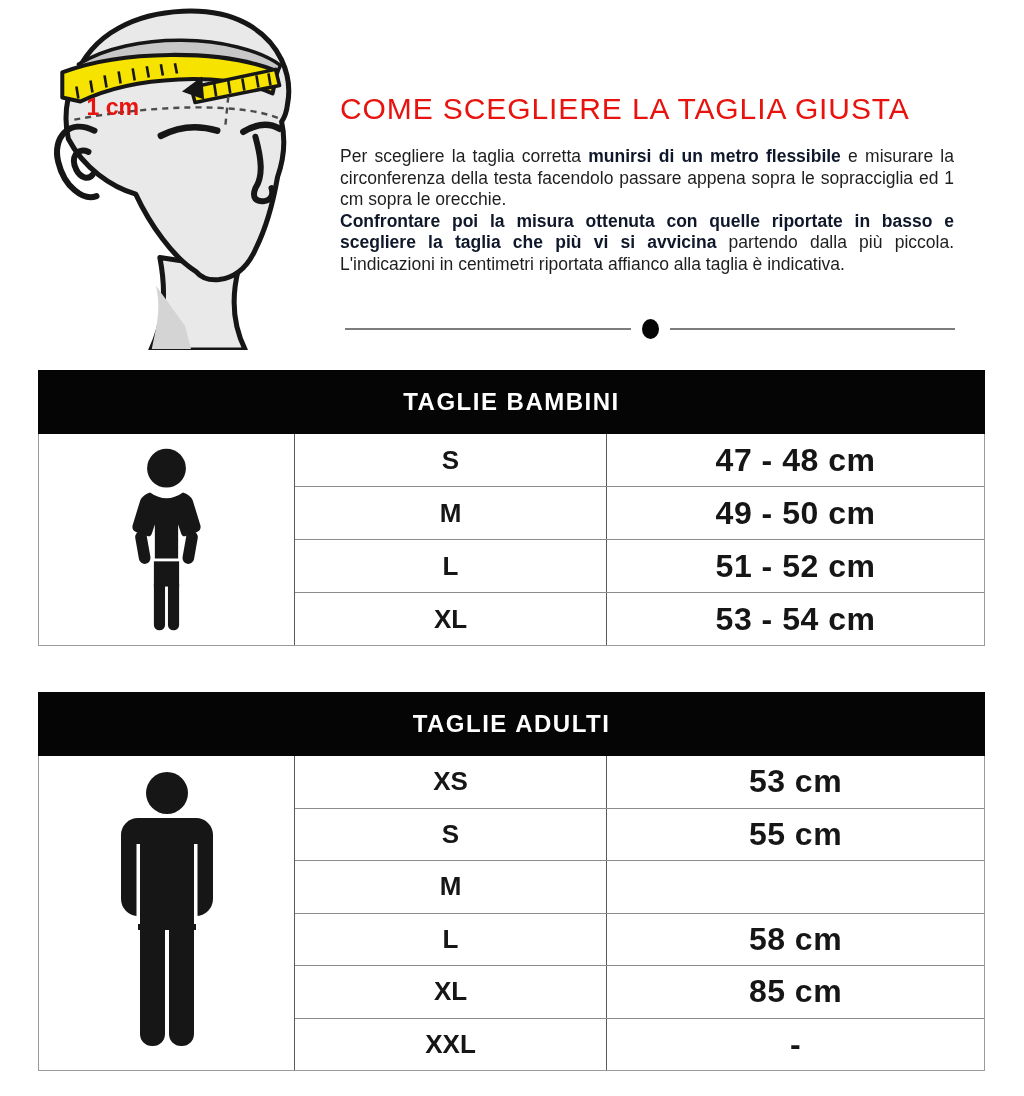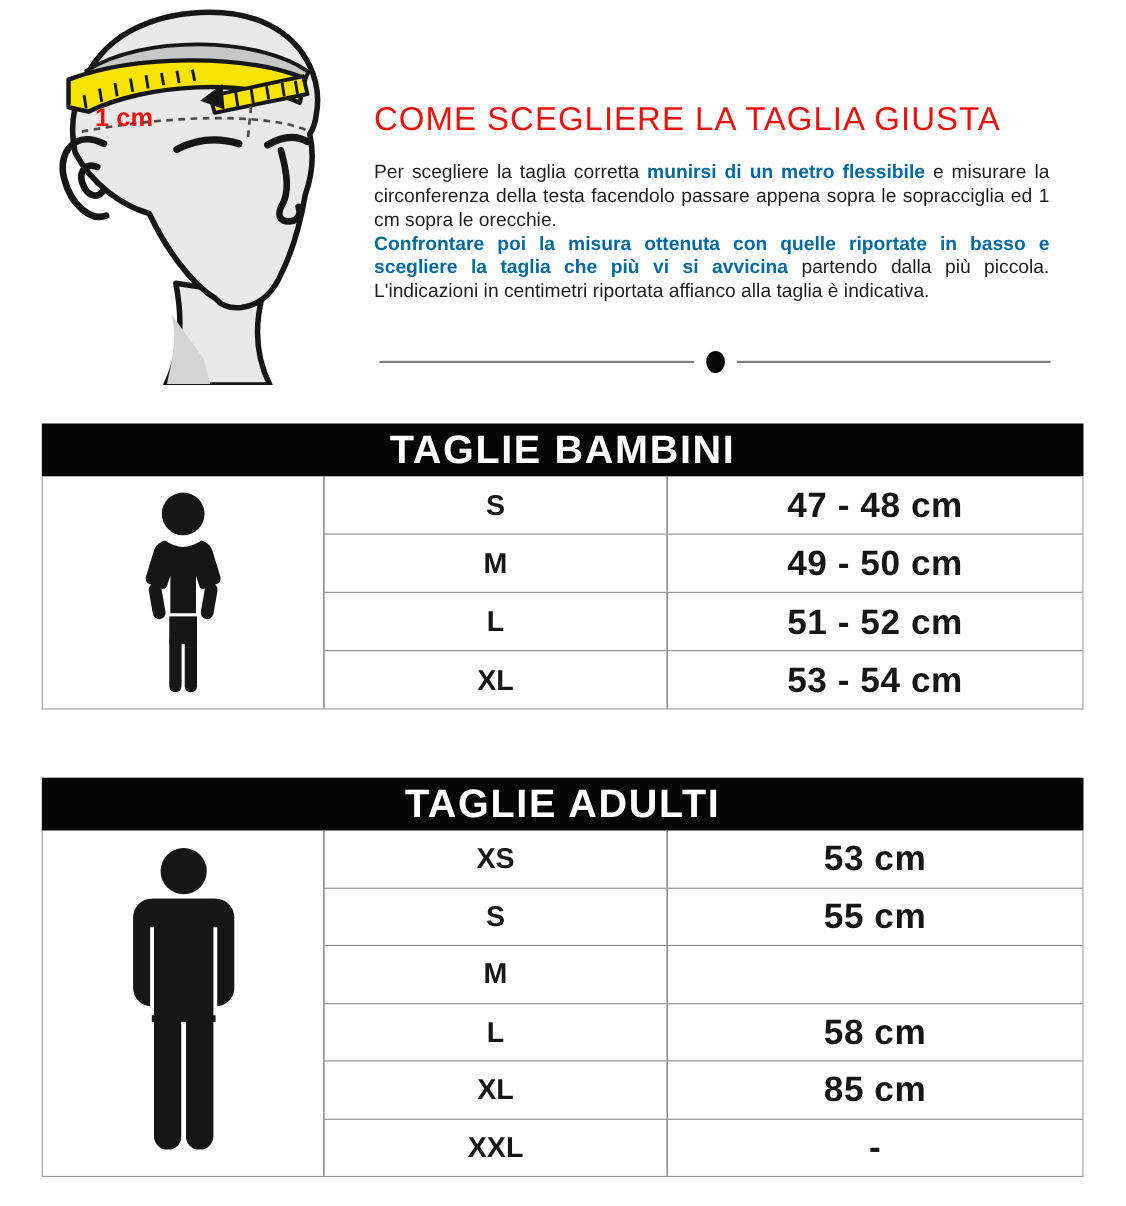--- a/index.html
+++ b/index.html
@@ -17,36 +17,36 @@
   
   .head-fig{position:absolute;left:38px;top:8px;width:292px;height:342px;}
   .hero-text{position:absolute;left:340px;top:92px;width:614px;}
   .hero-title{
     font-size:30px;font-weight:400;letter-spacing:0.9px;
     color:var(--accent-red);white-space:nowrap;margin-bottom:20px;
   }
   .hero-paragraphs p{
     font-size:17.5px;line-height:21.5px;text-align:justify;color:#1e1e1e;
   }
-  .hero-paragraphs b{color:#0369a1;}
+  .hero-paragraphs b{color:#0f172a;}
   
   .divider{
     position:absolute;left:345px;top:319px;width:610px;height:20px;
     display:flex;align-items:center;gap:11px;
   }
   .divider .line{flex:1;height:1.5px;background:#7d7d7d;}
   .divider .dot{width:17px;height:20px;border-radius:50%;background:#060606;}
   
   .size-table{position:absolute;left:38px;width:947px;}
   .size-table.bambini{top:370px;}
   .size-table.adulti{top:692px;text-align:right;}
   .tbl-header{
-    height:48px;background:var(--tbl-header-bg);color:var(--tbl-header-text);
+    height:64px;background:var(--tbl-header-bg);color:var(--tbl-header-text);
     display:flex;align-items:center;justify-content:center;
-    font-size:36px;font-weight:700;letter-spacing:1.5px;margin-top:15px;
+    font-size:24px;font-weight:700;letter-spacing:1.5px;
   }
   .tbl-body{display:flex;border:1px solid #9a9a9a;border-top:none;}
   .bambini .tbl-body{height:212px;}
   .adulti .tbl-body{height:315px;}
   .icon-cell{
     width:256px;border-right:1.5px solid #5a5a5a;
     display:flex;align-items:center;justify-content:center;
   }
   .rows{flex:1;display:flex;flex-direction:column;}
   .row{flex:1;display:flex;border-top:1.5px solid #8c8c8c;}

